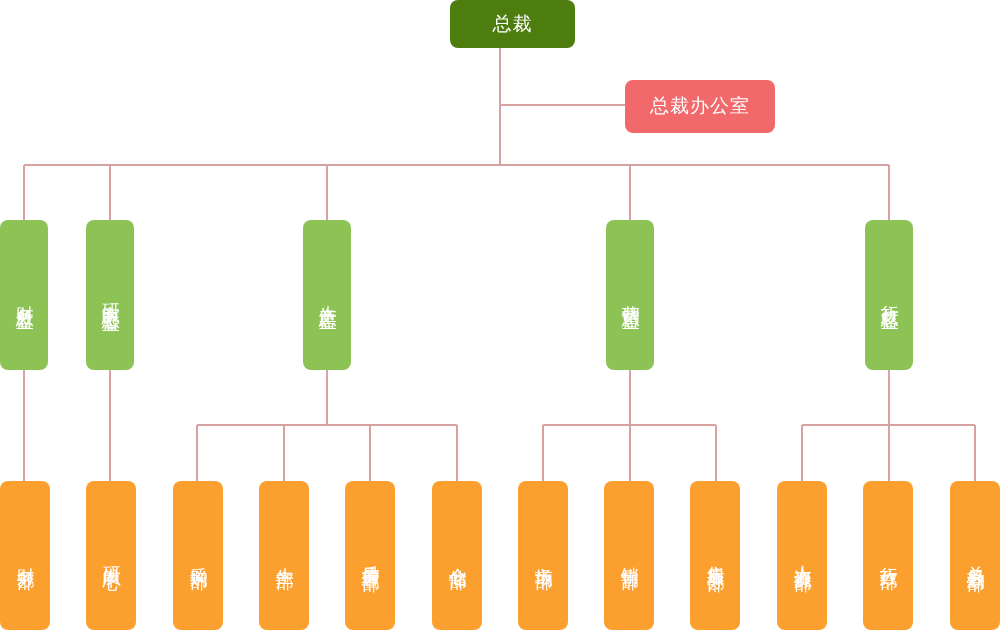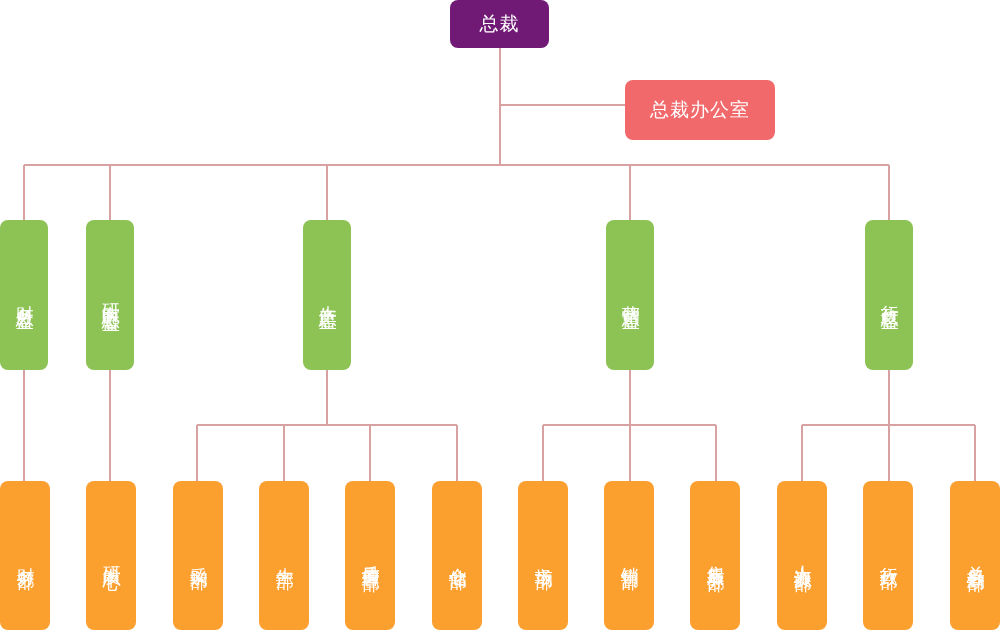--- a/index.html
+++ b/index.html
@@ -87,25 +87,25 @@
       <path d="M716,425 L716,481"></path>
 
       <path d="M889,370 L889,425"></path>
       <path d="M802,425 L975,425"></path>
       <path d="M802,425 L802,481"></path>
       <path d="M889,425 L889,481"></path>
       <path d="M975,425 L975,481"></path>
     </g>
   </svg>
 
-  <div class="node horiz" style="left: 450px; top: 0px; width: 99px; height: 48px; background: #701a75;">
+  <div class="node horiz" style="left: 450px; top: 0px; width: 125px; height: 48px; background: #4d7c0f;">
     <span class="node-label">总裁</span>
   </div>
 
-  <div class="node horiz" style="left: 625px; top: 80px; width: 150px; height: 60px; background: rgb(241, 105, 107);">
+  <div class="node horiz" style="left: 625px; top: 80px; width: 150px; height: 53px; background: rgb(241, 105, 107);">
     <span class="node-label">总裁办公室</span>
   </div>
 
   <div class="node vert" style="left: 0px; top: 220px; width: 48px; height: 150px; background: rgb(141, 194, 84);">
     <span class="node-label">财务总监</span>
   </div>
   <div class="node vert" style="left: 86px; top: 220px; width: 48px; height: 150px; background: rgb(141, 194, 84);">
     <span class="node-label">研究中心总监</span>
   </div>
   <div class="node vert" style="left: 303px; top: 220px; width: 48px; height: 150px; background: rgb(141, 194, 84);">

